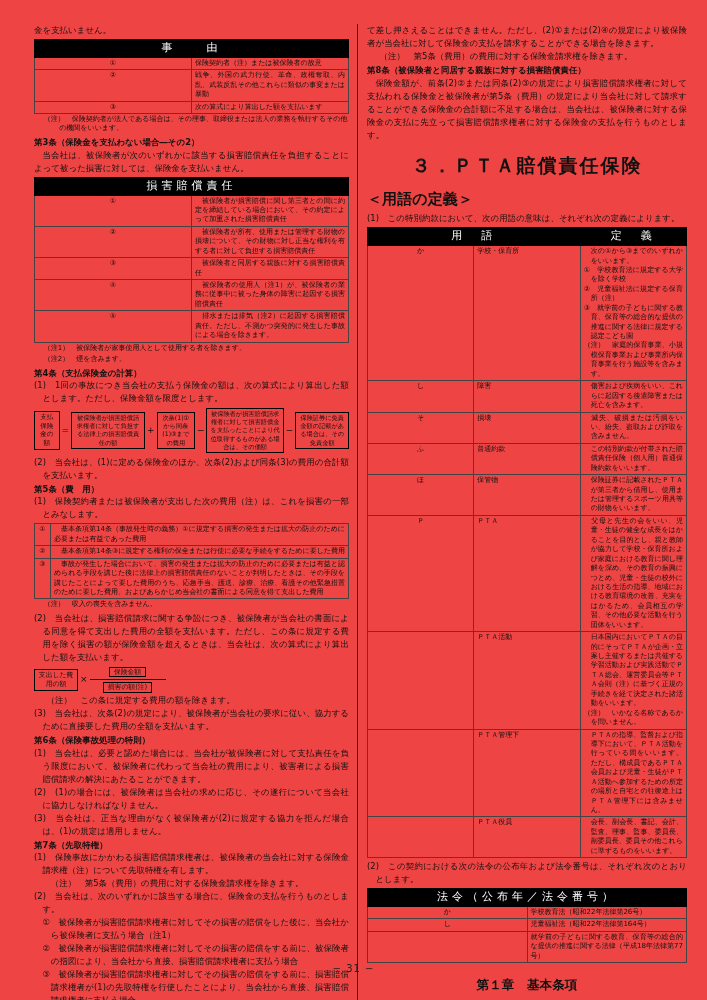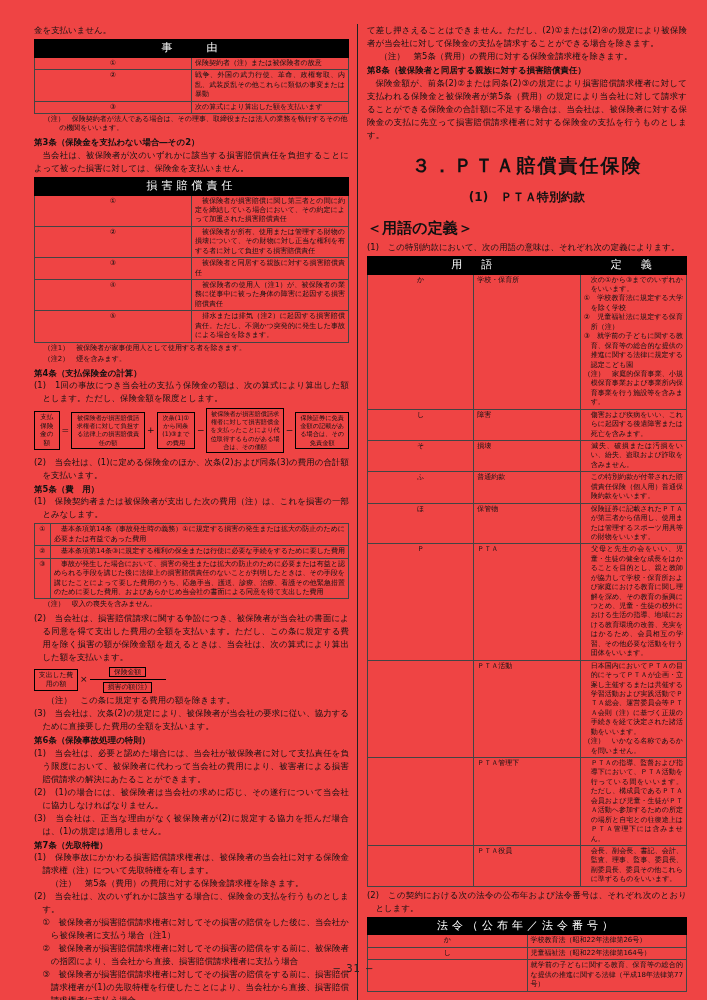--- a/index.html
+++ b/index.html
@@ -172,21 +172,20 @@
         <div class="blk p hang2">②　被保険者が損害賠償請求権者に対してその損害の賠償をする前に、被保険者の指図により、当会社から直接、損害賠償請求権者に支払う場合</div>
         <div class="blk p hang2">③　被保険者が損害賠償請求権者に対してその損害の賠償をする前に、損害賠償請求権者が(1)の先取特権を行使したことにより、当会社から直接、損害賠償請求権者に支払う場合</div>
         <div class="blk p hang2">④　被保険者が損害賠償請求権者に対してその損害の賠償をする前に、当会社が被保険者に保険金を支払うことを損害賠償請求権者が承諾したことにより、当会社から被保険者に支払う場合（注2）</div>
       </div>
     <div class="col right" id="col-right">
         <div class="blk p ">て差し押さえることはできません。ただし、(2)①または(2)④の規定により被保険者が当会社に対して保険金の支払を請求することができる場合を除きます。</div>
         <div class="blk p noteA">（注）　第5条（費用）の費用に対する保険金請求権を除きます。</div>
         <div class="blk h ">第8条（被保険者と同居する親族に対する損害賠償責任）</div>
         <div class="blk p ind">保険金額が、前条(2)②または同条(2)③の規定により損害賠償請求権者に対して支払われる保険金と被保険者が第5条（費用）の規定により当会社に対して請求することができる保険金の合計額に不足する場合は、当会社は、被保険者に対する保険金の支払に先立って損害賠償請求権者に対する保険金の支払を行うものとします。</div>
         <div class="blk title ">３．ＰＴＡ賠償責任保険</div>
-        <div class="blk sub ">(1)　ＰＴＡ特別約款</div>
         <div class="blk angle ">＜用語の定義＞</div>
         <div class="blk p hang1">(1)　この特別約款において、次の用語の意味は、それぞれ次の定義によります。</div>
         <table class="ttab">
           <tbody>
             <tr>
               <th class="thead" colspan="2">用　語</th>
               <th class="thead">定　義</th>
             </tr>
             <tr>
               <td class="kana">か</td>

